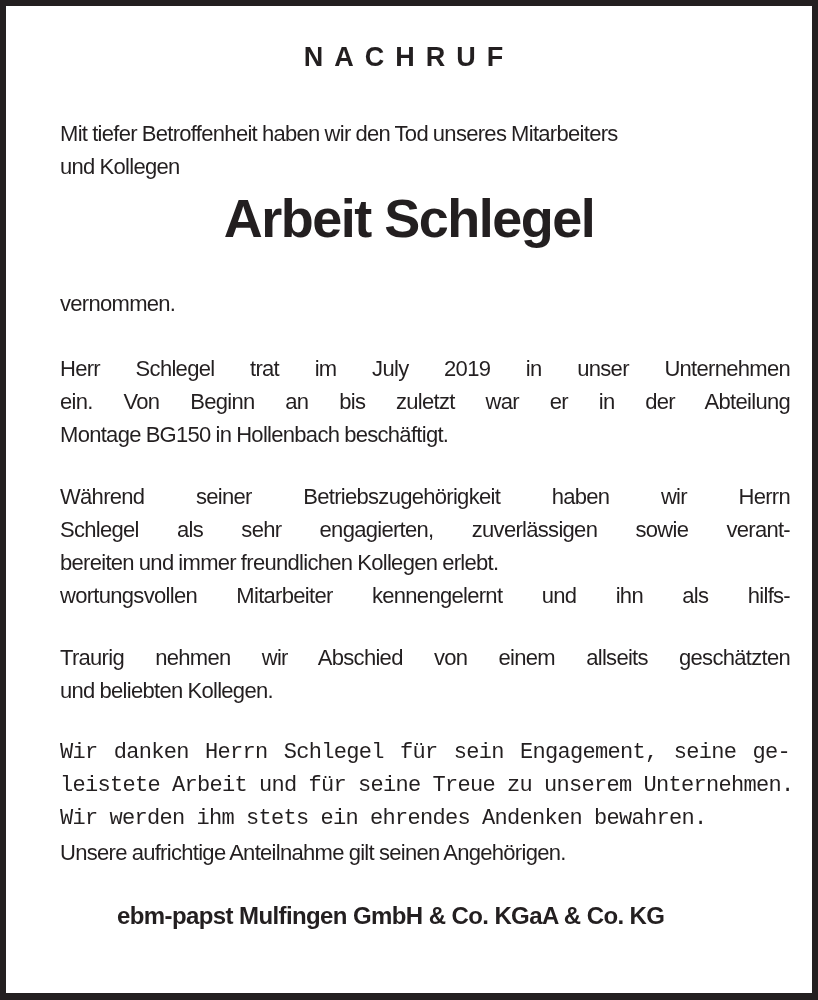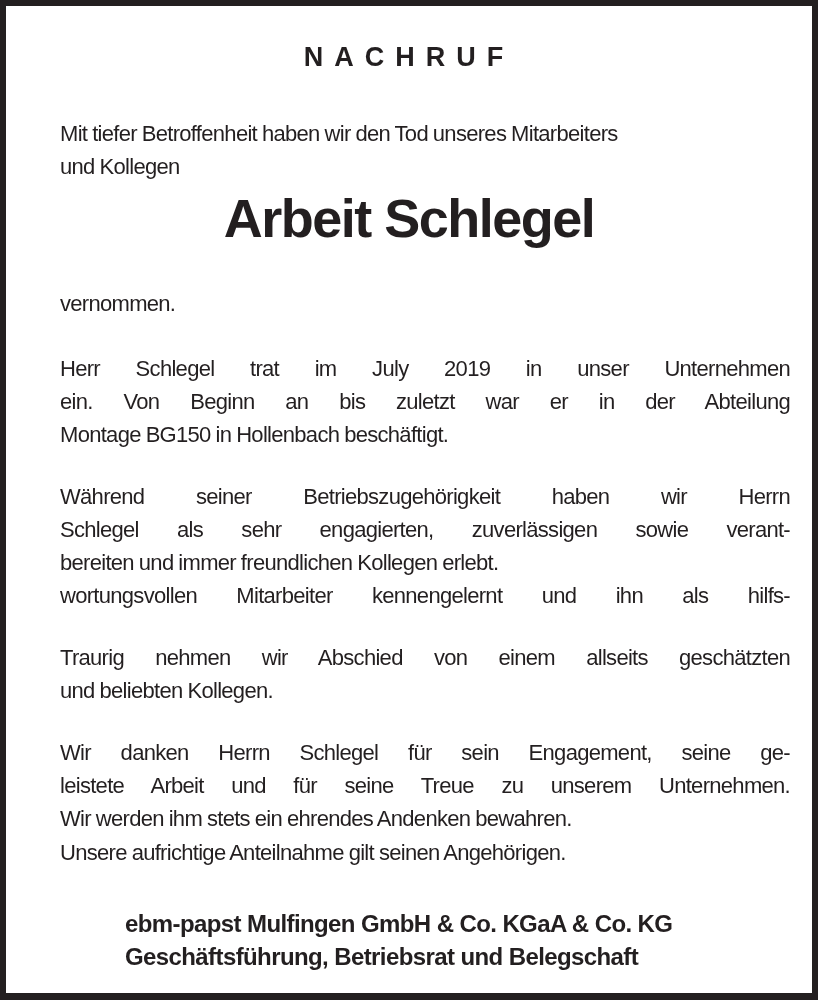--- a/index.html
+++ b/index.html
@@ -51,21 +51,21 @@
       line-height: 60px;
     }
     .sig {
       position: absolute;
       left: 117px;
       font-family: "Liberation Sans", sans-serif;
       color: #231f20;
       font-size: 24px; font-weight: bold;
       letter-spacing: -0.6px;
       line-height: 33px;
-      margin: 8px;
+      margin: 0;
     }
   </style>
 </head>
 <body>
 
 <div class="frame"></div>
 
 <h1 class="txt title">NACHRUF</h1>
 
 <p class="body-block" style="top:101px;">
@@ -90,26 +90,25 @@
   <span class="line just">Schlegel als sehr engagierten, zuverlässigen sowie verant-</span>
   <span class="line">bereiten und immer freundlichen Kollegen erlebt.</span>
   <span class="line just">wortungsvollen Mitarbeiter kennengelernt und ihn als hilfs-</span>
 </p>
 
 <p class="body-block" style="top:625px;">
   <span class="line just">Traurig nehmen wir Abschied von einem allseits geschätzten</span>
   <span class="line">und beliebten Kollegen.</span>
 </p>
 
-<p class="body-block" style="top:720px;">
+<p class="body-block" style="top:720px;font-family:Liberation Mono, monospace;">
   <span class="line just">Wir danken Herrn Schlegel für sein Engagement, seine ge-</span>
   <span class="line just">leistete Arbeit und für seine Treue zu unserem Unternehmen.</span>
   <span class="line">Wir werden ihm stets ein ehrendes Andenken bewahren.</span>
 </p>
 
 <p class="body-block" style="top:820px;">
   <span class="line">Unsere aufrichtige Anteilnahme gilt seinen Angehörigen.</span>
 </p>
 
 <div class="sig" style="top:899px;">
   <span class="line">ebm-papst Mulfingen GmbH &amp; Co. KGaA &amp; Co. KG</span>
-  <span class="line">Geschäftsführung, Betriebsrat und Belegschaft</span>
 </div>
 
 </body></html>

